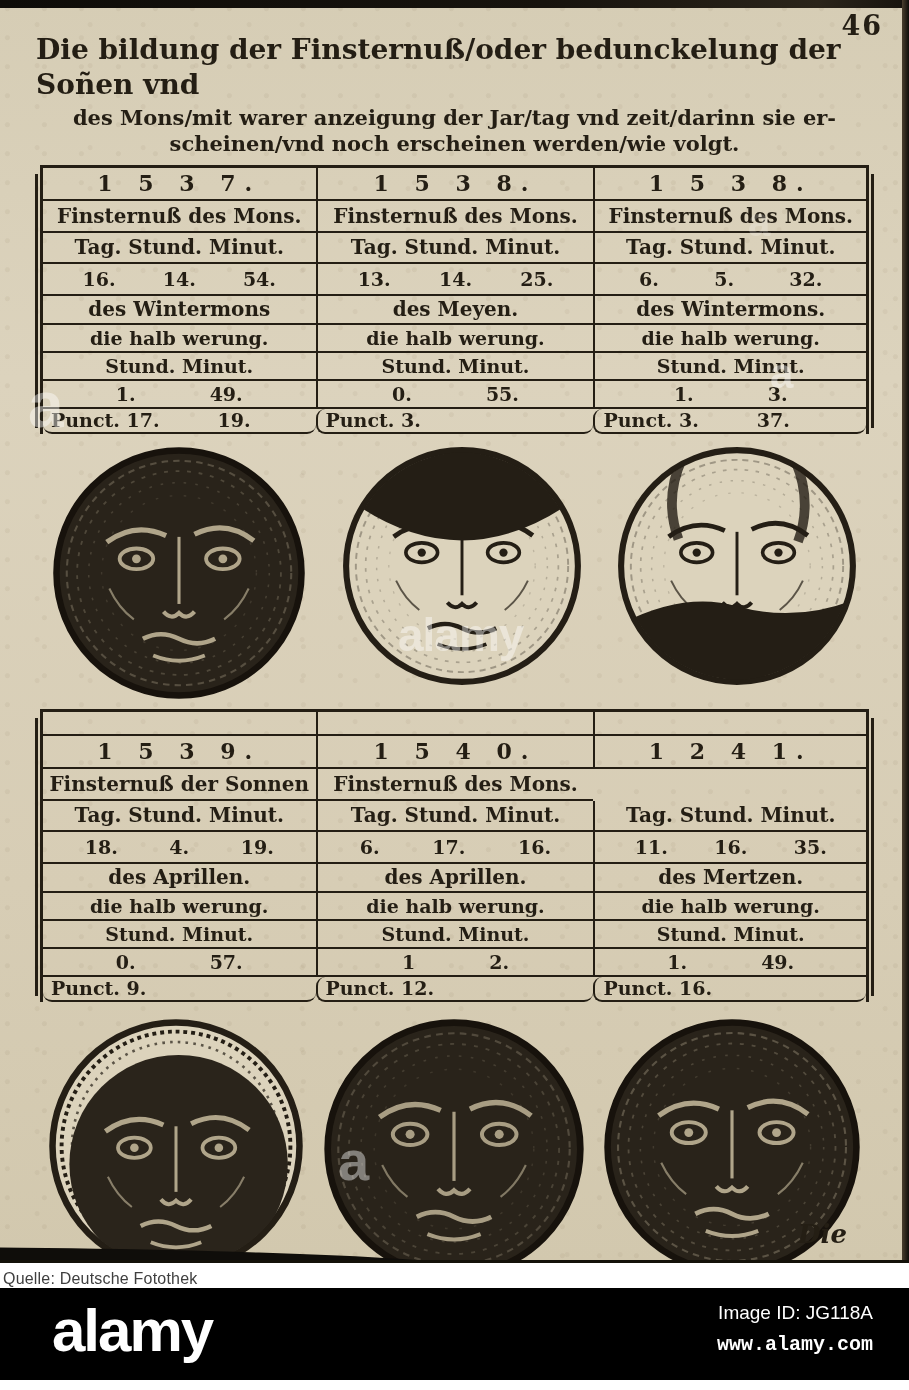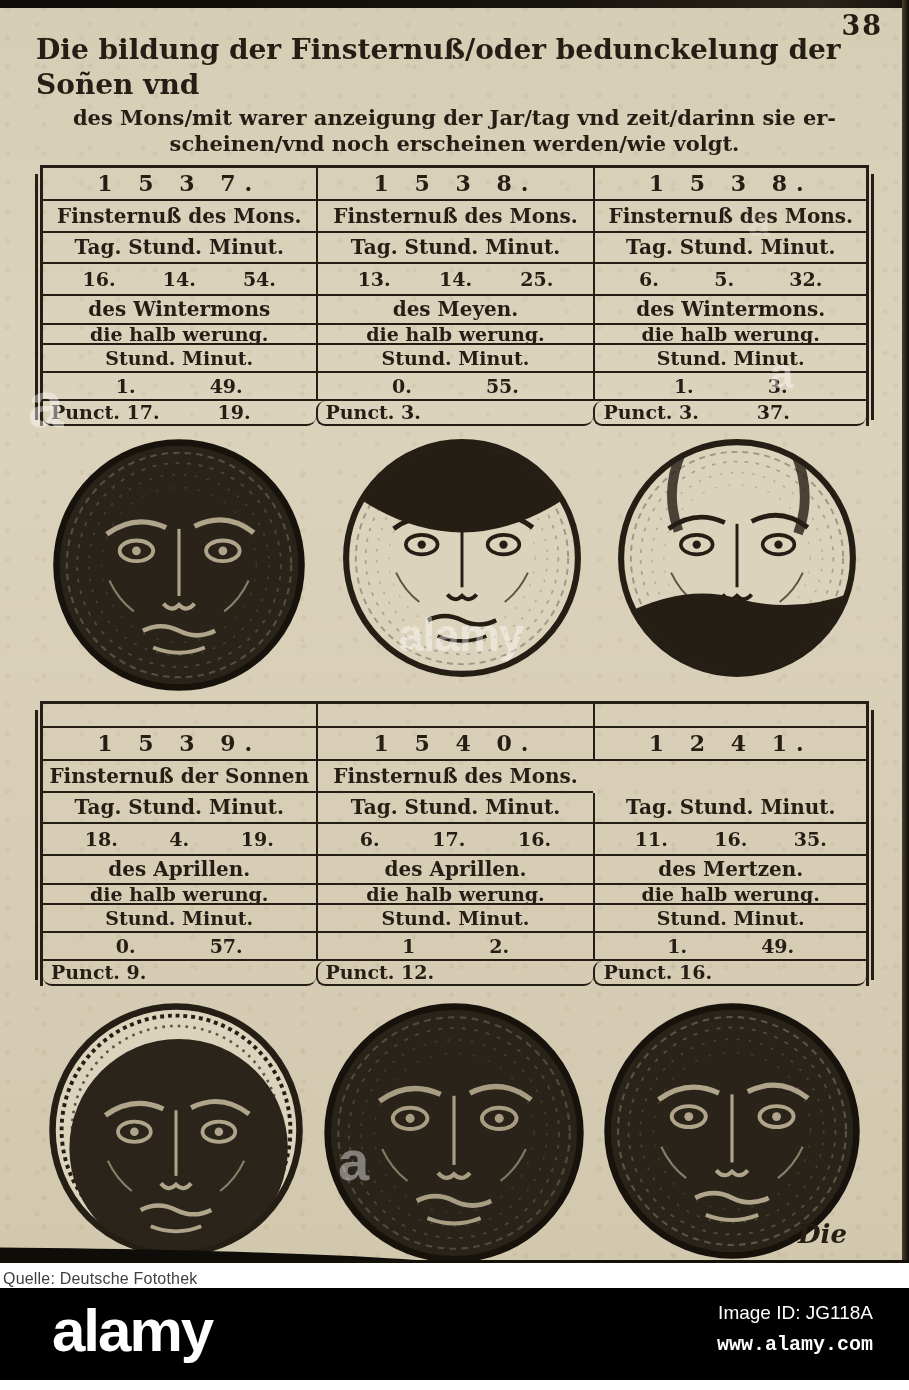--- a/index.html
+++ b/index.html
@@ -43,21 +43,21 @@
   .row{display:grid;grid-template-columns:1fr 1.02fr 1fr;}
   .cell{border-bottom:2.6px solid var(--ink);border-left:2.6px solid var(--ink);
         display:flex;align-items:center;justify-content:center;
         font-weight:700;font-size:20px;white-space:nowrap;overflow:hidden;}
   .cell:first-child{border-left:none;}
   .r-year .cell{height:33px;font-size:22px;letter-spacing:9px;}
   .r-ecl  .cell{height:32px;}
   .r-tsmh .cell{height:31px;}
   .r-tsmn .cell{height:32px;font-size:19px;}
   .r-mon  .cell{height:29px;}
-  .r-halb .cell{height:20px;font-size:19px;}
+  .r-halb .cell{height:28px;font-size:19px;}
   .r-smh  .cell{height:28px;font-size:19px;}
   .r-smn  .cell{height:28px;font-size:19px;}
   .r-pun  .cell{height:25px;justify-content:flex-start;padding-left:8px;font-size:19px;border-radius:9px;}
   .r-empty .cell{height:24px;}
   .nums{display:flex;width:100%;justify-content:space-around;padding:0 16px;}
   .nums2{display:flex;width:100%;justify-content:center;gap:74px;}
   .px{margin-left:58px;}
 
   
   .moons{display:flex;justify-content:space-between;align-items:flex-start;padding:0 50px;}
@@ -122,21 +122,21 @@
 </svg>
 
 <div class="frame">
 
   <div class="scan">
     <div class="edge-top"></div>
     <div class="edge-right"></div>
     <div class="edge-wedge"></div>
     <div class="edge-bottom"></div>
 
-    <div class="folio">38</div>
+    <div class="folio">46</div>
 
     <div class="title">
       <div class="l1">Die bildung der Finsternuß/oder bedunckelung der Soñen vnd</div>
       <div class="l2">des Mons/mit warer anzeigung der Jar/tag vnd zeit/darinn sie er-</div>
       <div class="l3">scheinen/vnd noch erscheinen werden/wie volgt.</div>
     </div>
 
     <div class="oldtable">
       <div class="row r-year">
         <div class="cell">1 5 3 7.</div>

